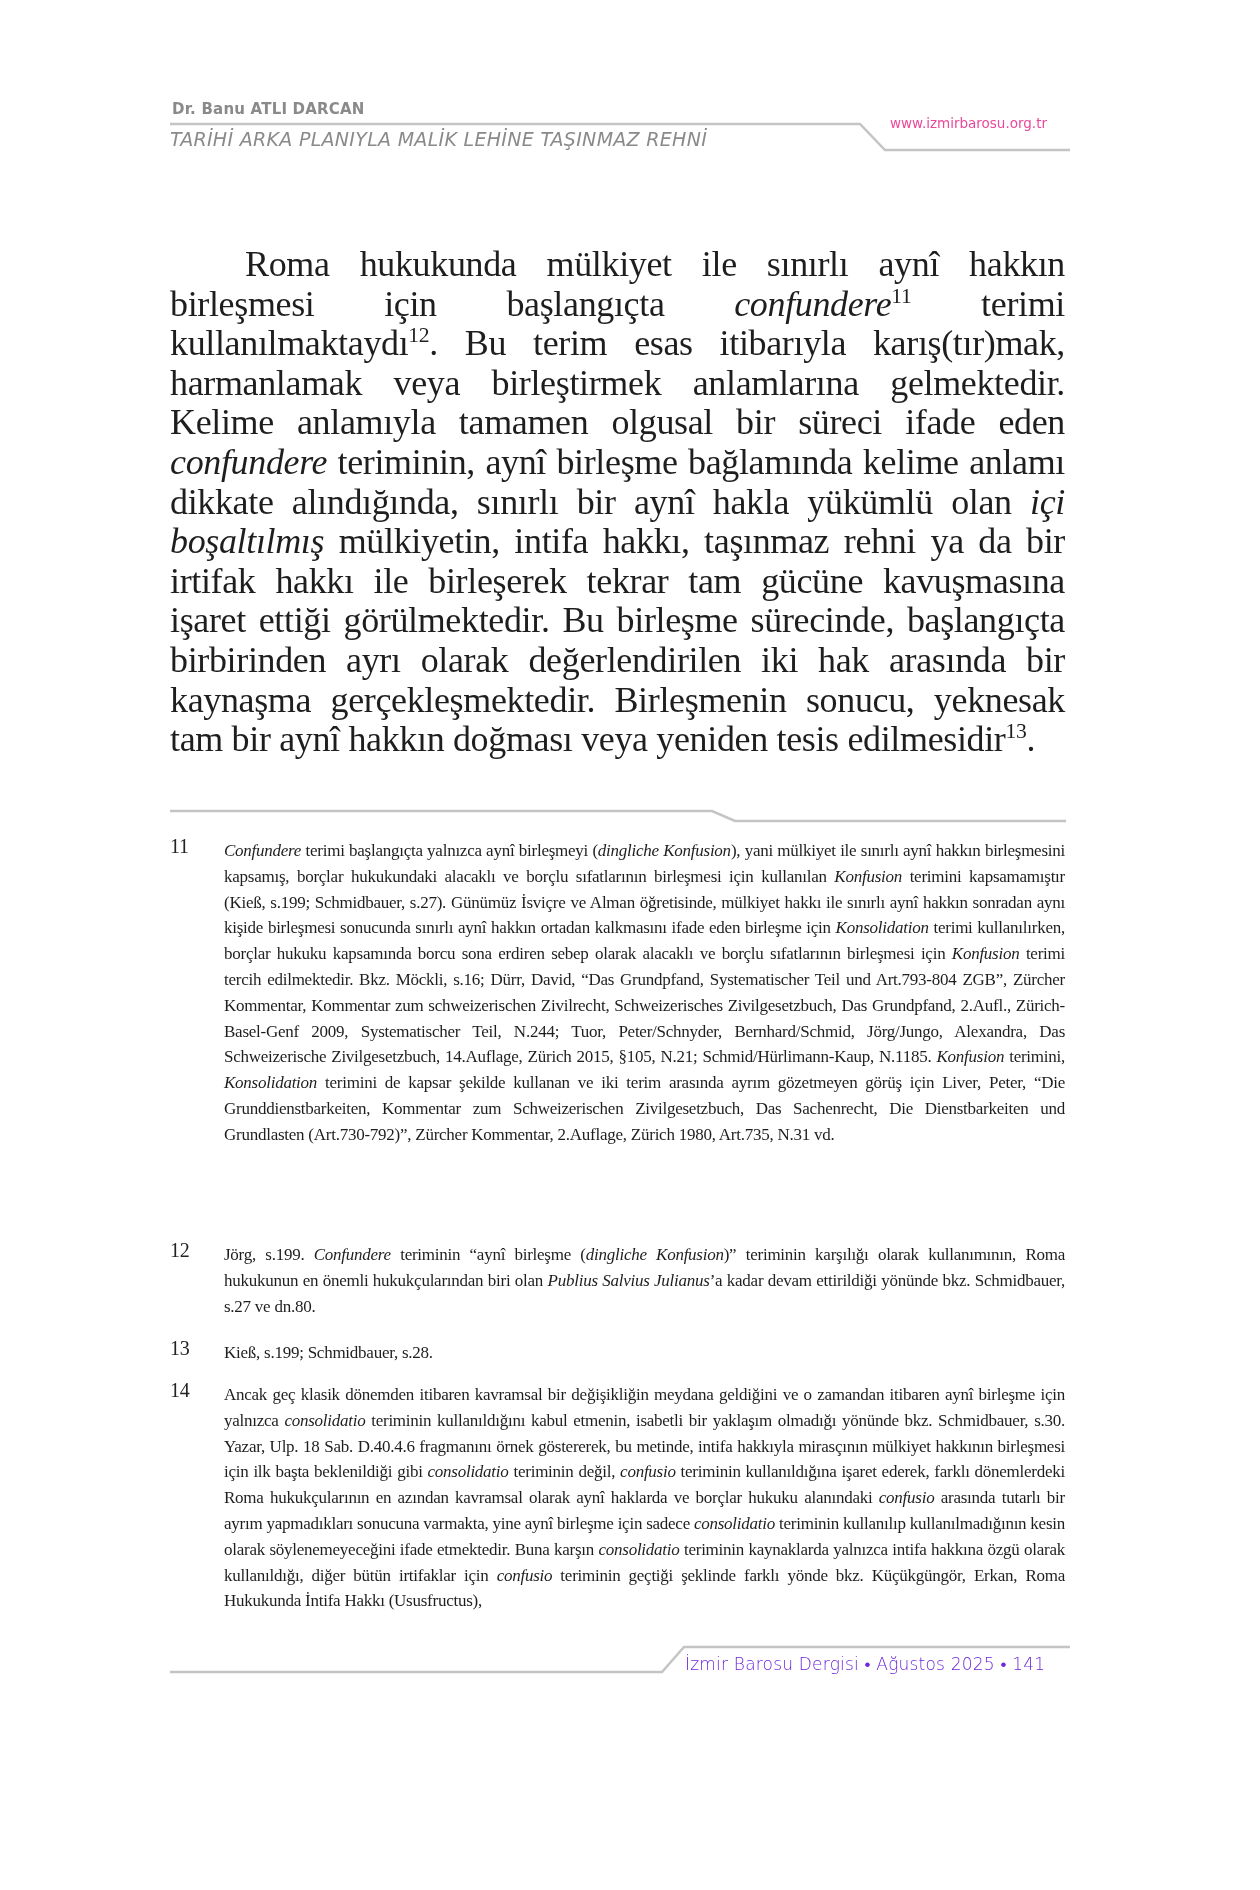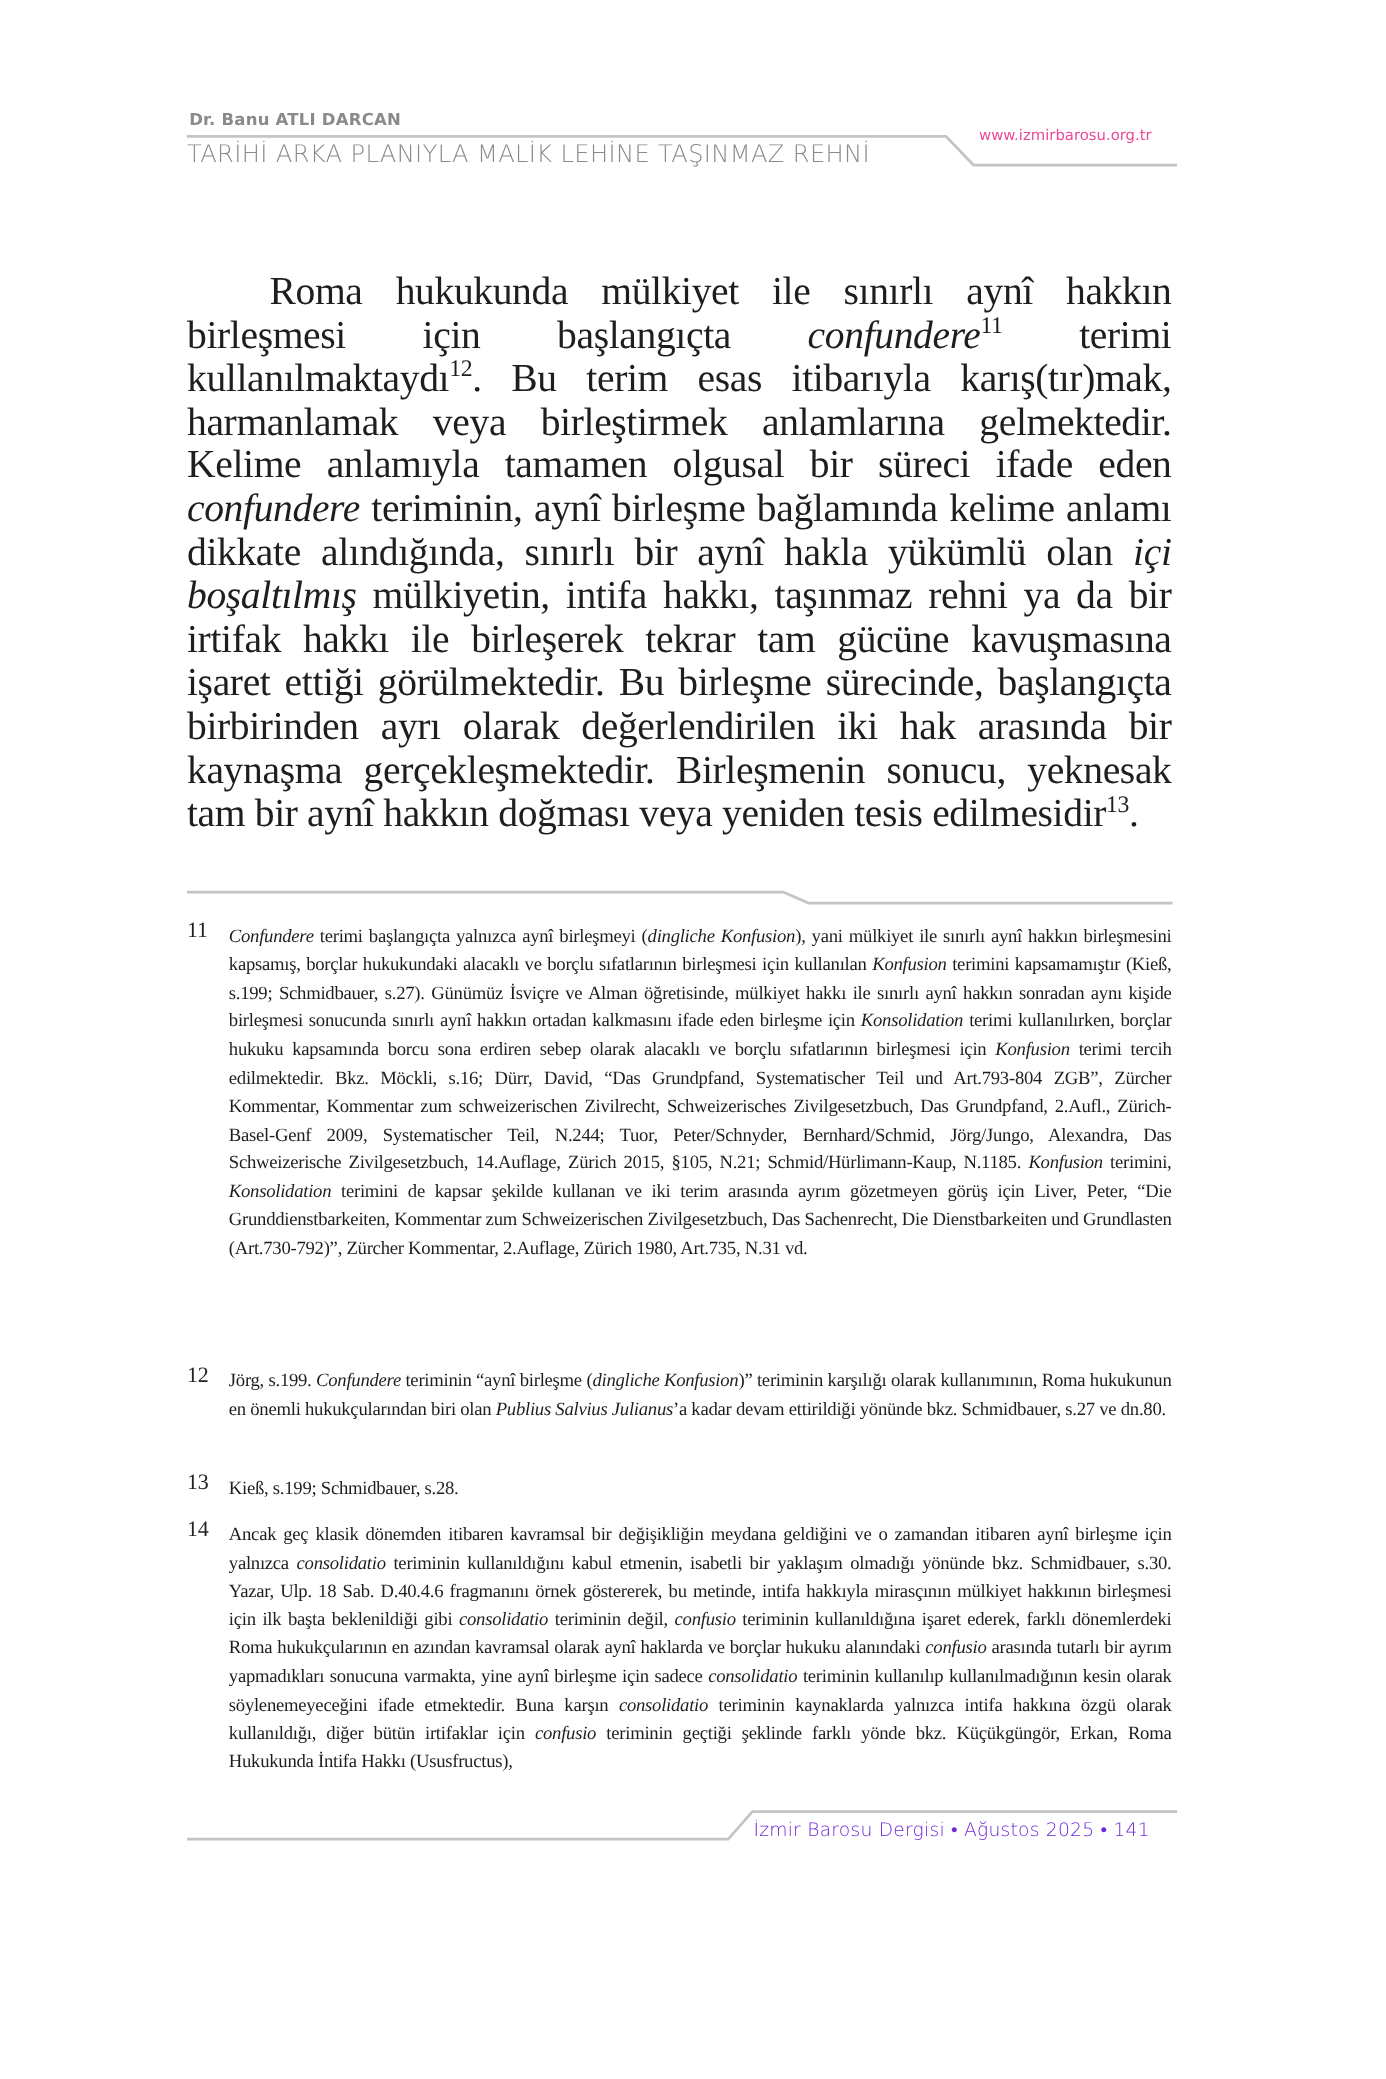--- a/index.html
+++ b/index.html
@@ -6,22 +6,22 @@
   body { width: 1260px; height: 1890px; position: relative; overflow: hidden; }
   .page { position: absolute; left: 0; top: 0; width: 1260px; height: 1566px; background: #fff; }
 
   .header-author {
     position: absolute; left: 172px; top: 100px;
     font-family: "DejaVu Sans", sans-serif; font-weight: bold; font-size: 15px;
     color: #8a8a8a; letter-spacing: 0.2px;
   }
   .header-title {
     position: absolute; left: 170px; top: 128px;
-    font-family: "DejaVu Sans", sans-serif; font-size: 22px; color: #8a8a8a;
-    letter-spacing: 0.3px; font-weight: 300;
+    font-family: "DejaVu Sans", sans-serif; font-size: 19px; color: #8a8a8a;
+    letter-spacing: 0.3px; font-weight: 300; font-style: italic;
   }
   .header-url {
     position: absolute; left: 890px; top: 115px;
     font-family: "DejaVu Sans", sans-serif; font-size: 13.5px; color: #ec4899;
   }
   svg.rule { position: absolute; left: 0; top: 0; pointer-events: none; }
 
   .body-text {
     position: absolute; left: 170px; width: 895px;
     font-family: "Liberation Serif", serif; font-size: 36px; line-height: 39.6px;
@@ -37,21 +37,21 @@
   .fn {
     position: absolute; left: 170px; width: 895px;
     font-family: "Liberation Serif", serif; font-size: 17px; line-height: 25.8px;
     color: #1e1e1e; text-align: justify; text-align-last: left;
     letter-spacing: -0.25px;
   }
   .fn .fn-num {
     position: absolute; left: 0; top: -4px;
     font-size: 20px; color: #222;
   }
-  .fn .fn-body { margin-left: 38px; display: block; }
+  .fn .fn-body { margin-left: 54px; display: block; }
   .fn i { font-style: italic; }
   .fn11 { top: 838px; }
   .fn12 { top: 1242px; }
   .fn13 { top: 1340px; }
   .fn14 { top: 1382px; }
 
   .footer-text {
     position: absolute; left: 685px; top: 1654px;
     font-family: "DejaVu Sans", sans-serif; font-size: 17px; color: #6d28d9;
     font-weight: 300; letter-spacing: 0.2px;

